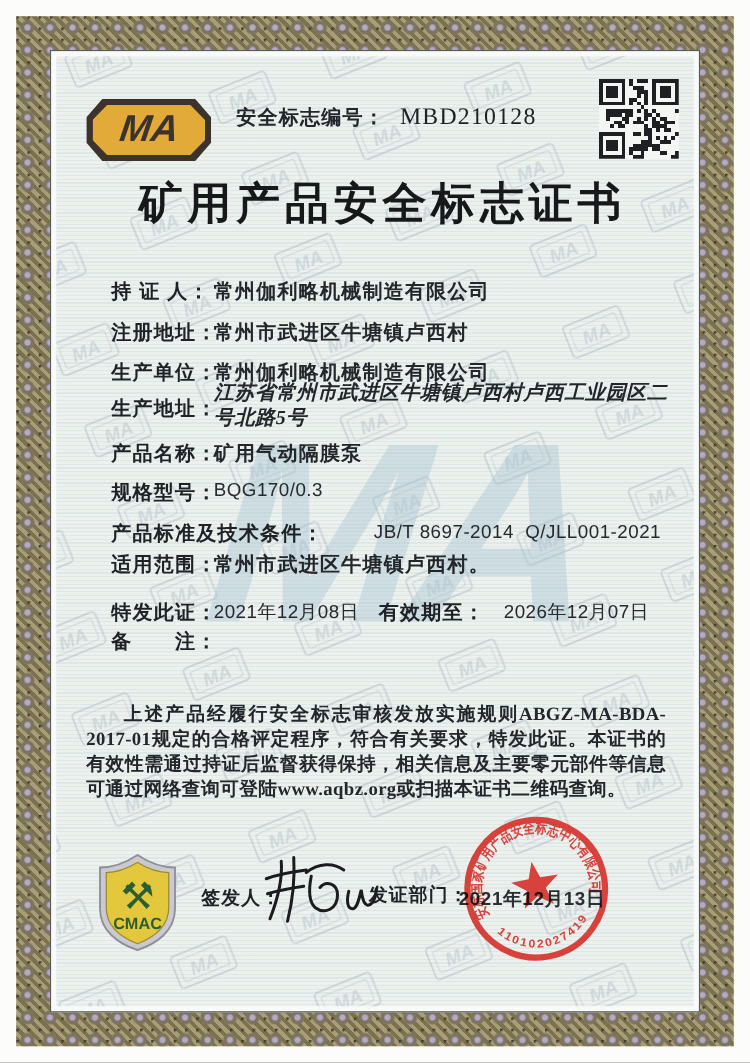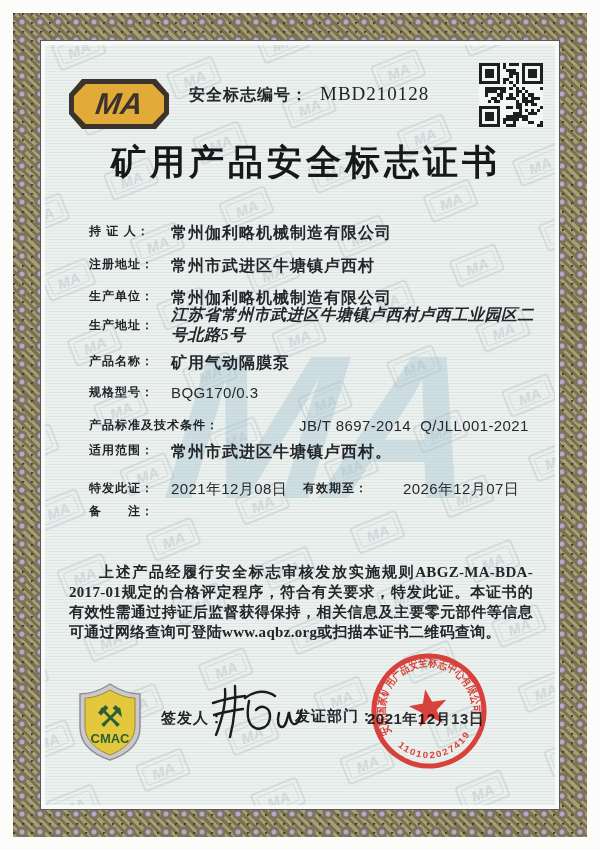--- a/index.html
+++ b/index.html
@@ -29,21 +29,21 @@
   .ma-badge-inner span{font-style:italic;font-weight:900;font-size:30px;letter-spacing:0px;
     color:var(--badge-dark,#3b332c);transform:skewX(-8deg);line-height:1;}
   .cert-no{position:absolute;left:148px;top:42px;display:flex;align-items:baseline;text-align:center;}
   .cert-no-label{font-size:16px;font-weight:600;color:#23262a;letter-spacing:1px;}
   .cert-no-value{font-family:"Liberation Serif",serif;font-size:19px;color:#1d2024;margin-left:12px;letter-spacing:1px;}
   .qr{position:absolute;left:438px;top:22px;width:64px;height:64px;}
   .title{position:absolute;left:12px;right:0;top:98px;text-align:center;font-family:"Liberation Serif",serif;
     font-weight:900;font-size:35px;letter-spacing:4px;color:#17181a;}
   
   .row{position:absolute;left:0;width:100%;}
-  .f-label{position:absolute;left:48px;font-size:12px;font-weight:600;color:#1e2126;white-space:pre;letter-spacing:1px;}
+  .f-label{position:absolute;left:48px;font-size:16px;font-weight:600;color:#1e2126;white-space:pre;letter-spacing:1px;}
   .f-value{position:absolute;left:130px;font-family:"Liberation Serif",serif;font-size:16px;font-weight:700;color:#23262b;letter-spacing:1px;}
   .f-value.wide{width:376px;line-height:20px;letter-spacing:.5px;font-style:italic;}
   .f-value.latin{font-family:"Liberation Sans",sans-serif;font-size:15px;font-weight:400;letter-spacing:.4px;color:#26292e;}
   .pre{white-space:pre;}
   .statement{position:absolute;left:28px;top:506px;width:464px;z-index:2;font-family:"Liberation Serif",serif;
     font-size:15px;font-weight:700;line-height:20px;color:#23262b;text-align:justify;text-indent:2em;letter-spacing:.3px;}
   
   .cmac{position:absolute;left:36px;top:642px;width:66px;height:78px;}
   .signer-label,.issuer-label{position:absolute;font-family:"Liberation Serif",serif;font-size:15px;font-weight:700;color:#1e2126;letter-spacing:1px;}
   .signer-label{left:120px;top:668px;}

